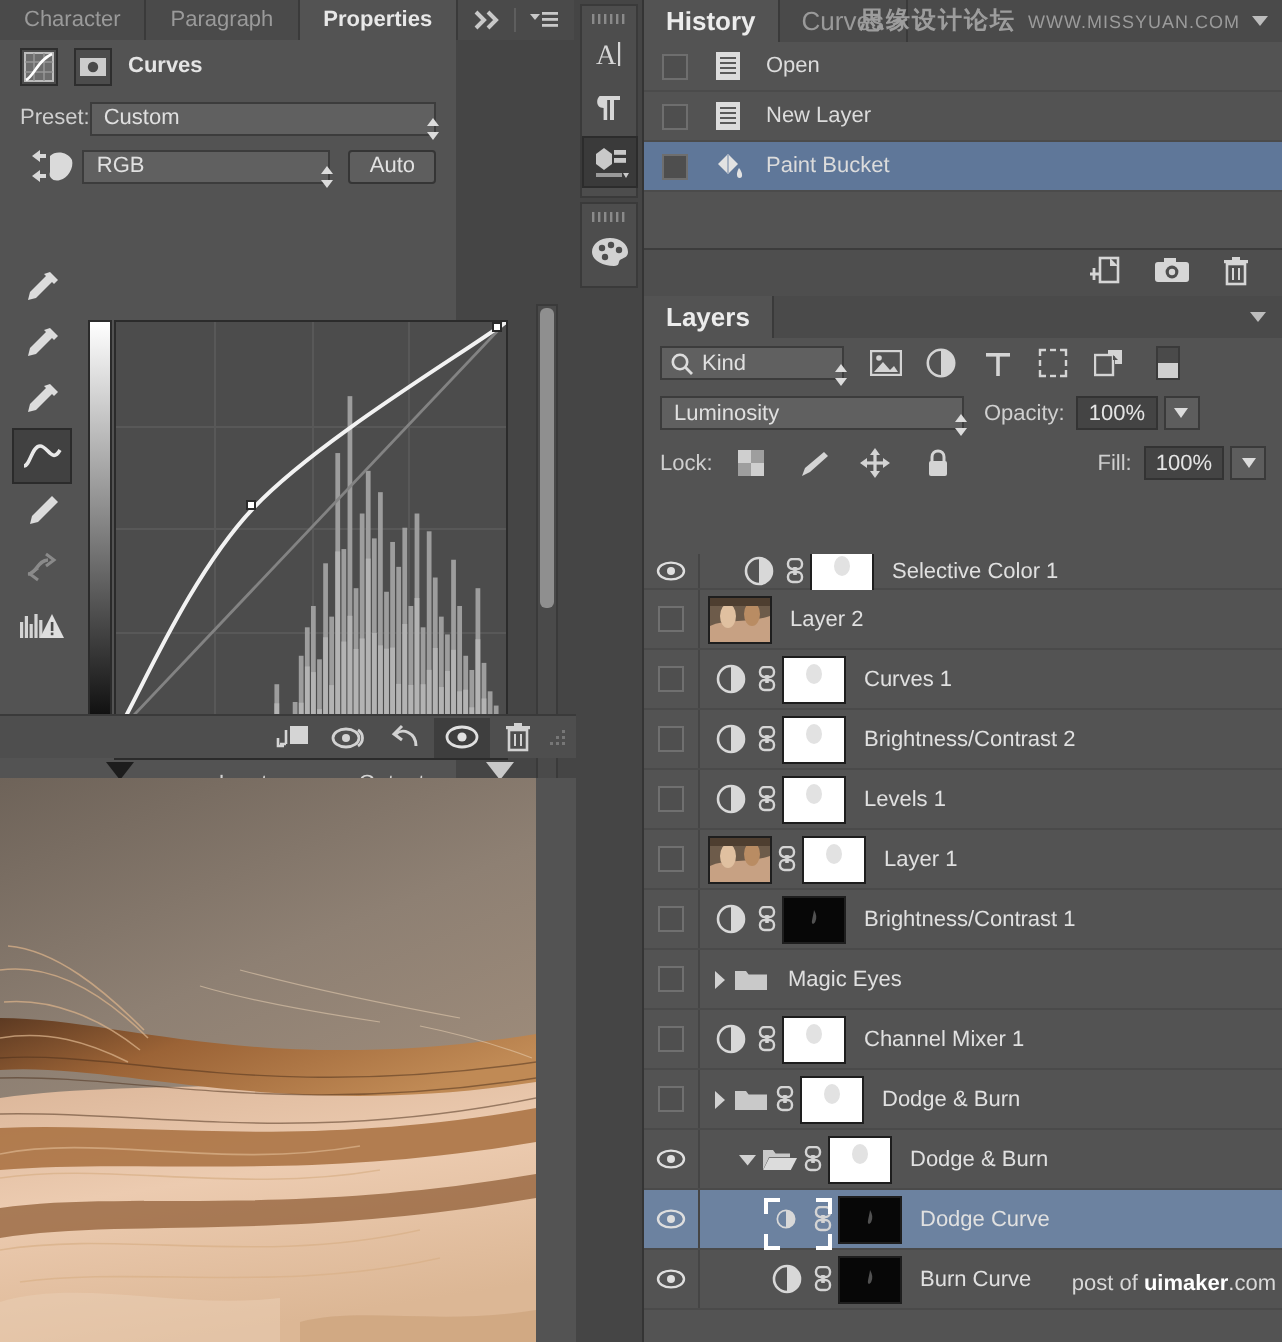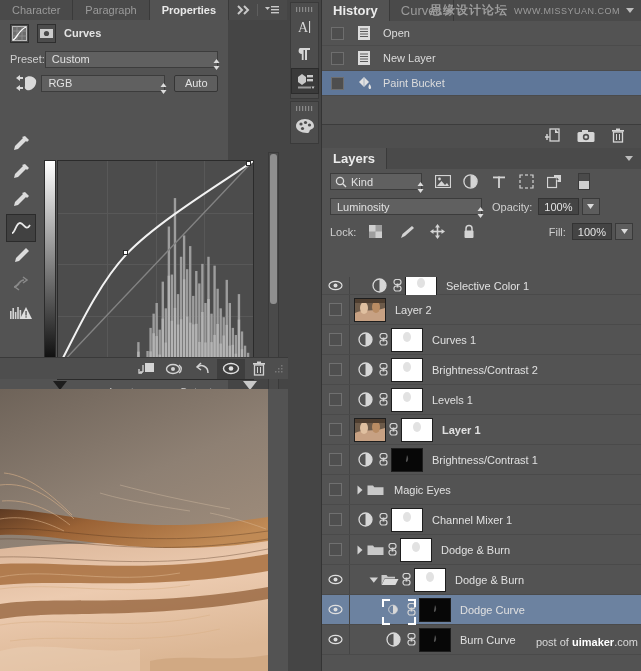--- a/index.html
+++ b/index.html
@@ -893,21 +893,21 @@
                 <rect width="30" height="22" fill="#ffffff"></rect>
                 <ellipse cx="15" cy="8" rx="4" ry="5" fill="#e2e2e2"></ellipse>
               </svg></div>
             <span class="lname">Levels 1</span>
           </div>
         </div>
         <div class="lrow">
           <div class="eyecell">
             <div class="chk"></div>
           </div>
-          <div class="lcontent" style="padding-left:4px;font-weight:bold;">
+          <div class="lcontent" style="padding-left:4px;">
             <div class="lthumb"><svg width="30" height="22" viewBox="0 0 30 22" preserveAspectRatio="none">
                 <rect width="30" height="22" fill="#6d5b4a"></rect>
                 <path d="M0 14 C8 10, 18 13, 30 9 L30 22 L0 22 Z" fill="#c7a183"></path>
                 <ellipse cx="9" cy="9" rx="4" ry="6" fill="#e0c0a0"></ellipse>
                 <ellipse cx="21" cy="8" rx="4" ry="6" fill="#b98c63"></ellipse>
                 <rect x="0" y="0" width="30" height="4" fill="#4e3e30"></rect>
               </svg></div>
             <div class="linkicon">
               <svg width="11" height="13" viewBox="0 0 11 13">
                 <rect x="2" y="0.5" width="7" height="5" rx="2.3" fill="none" stroke="#d4d4d4" stroke-width="1.2"></rect>

